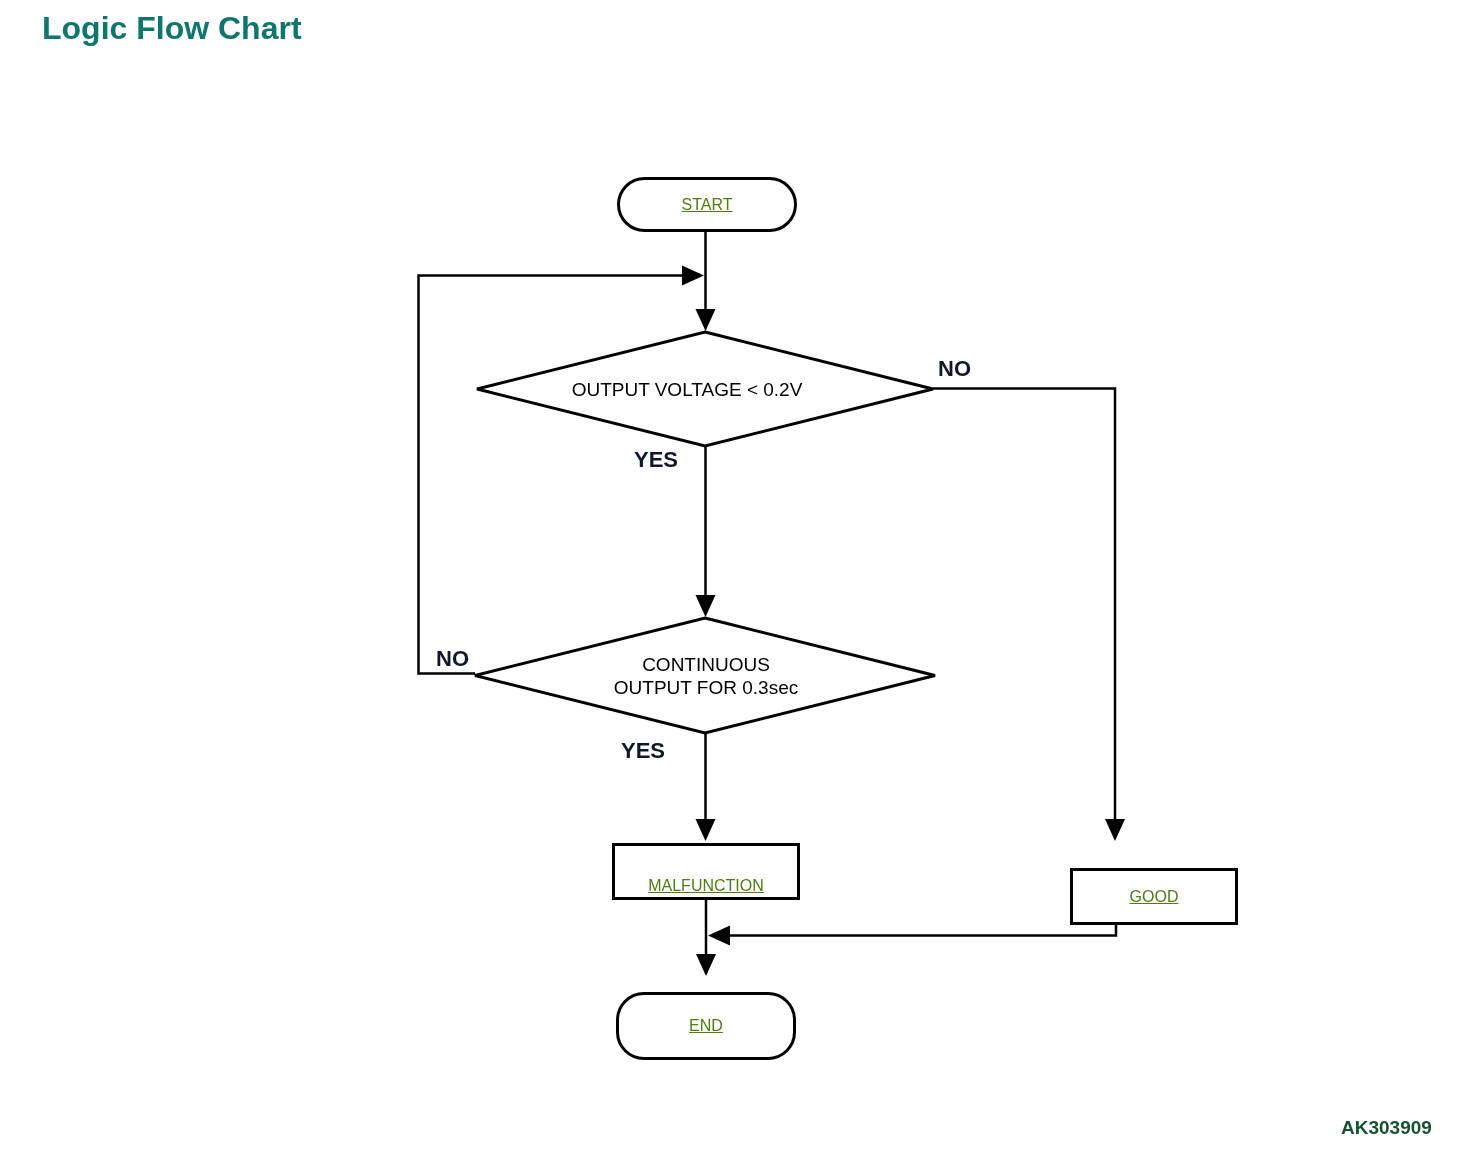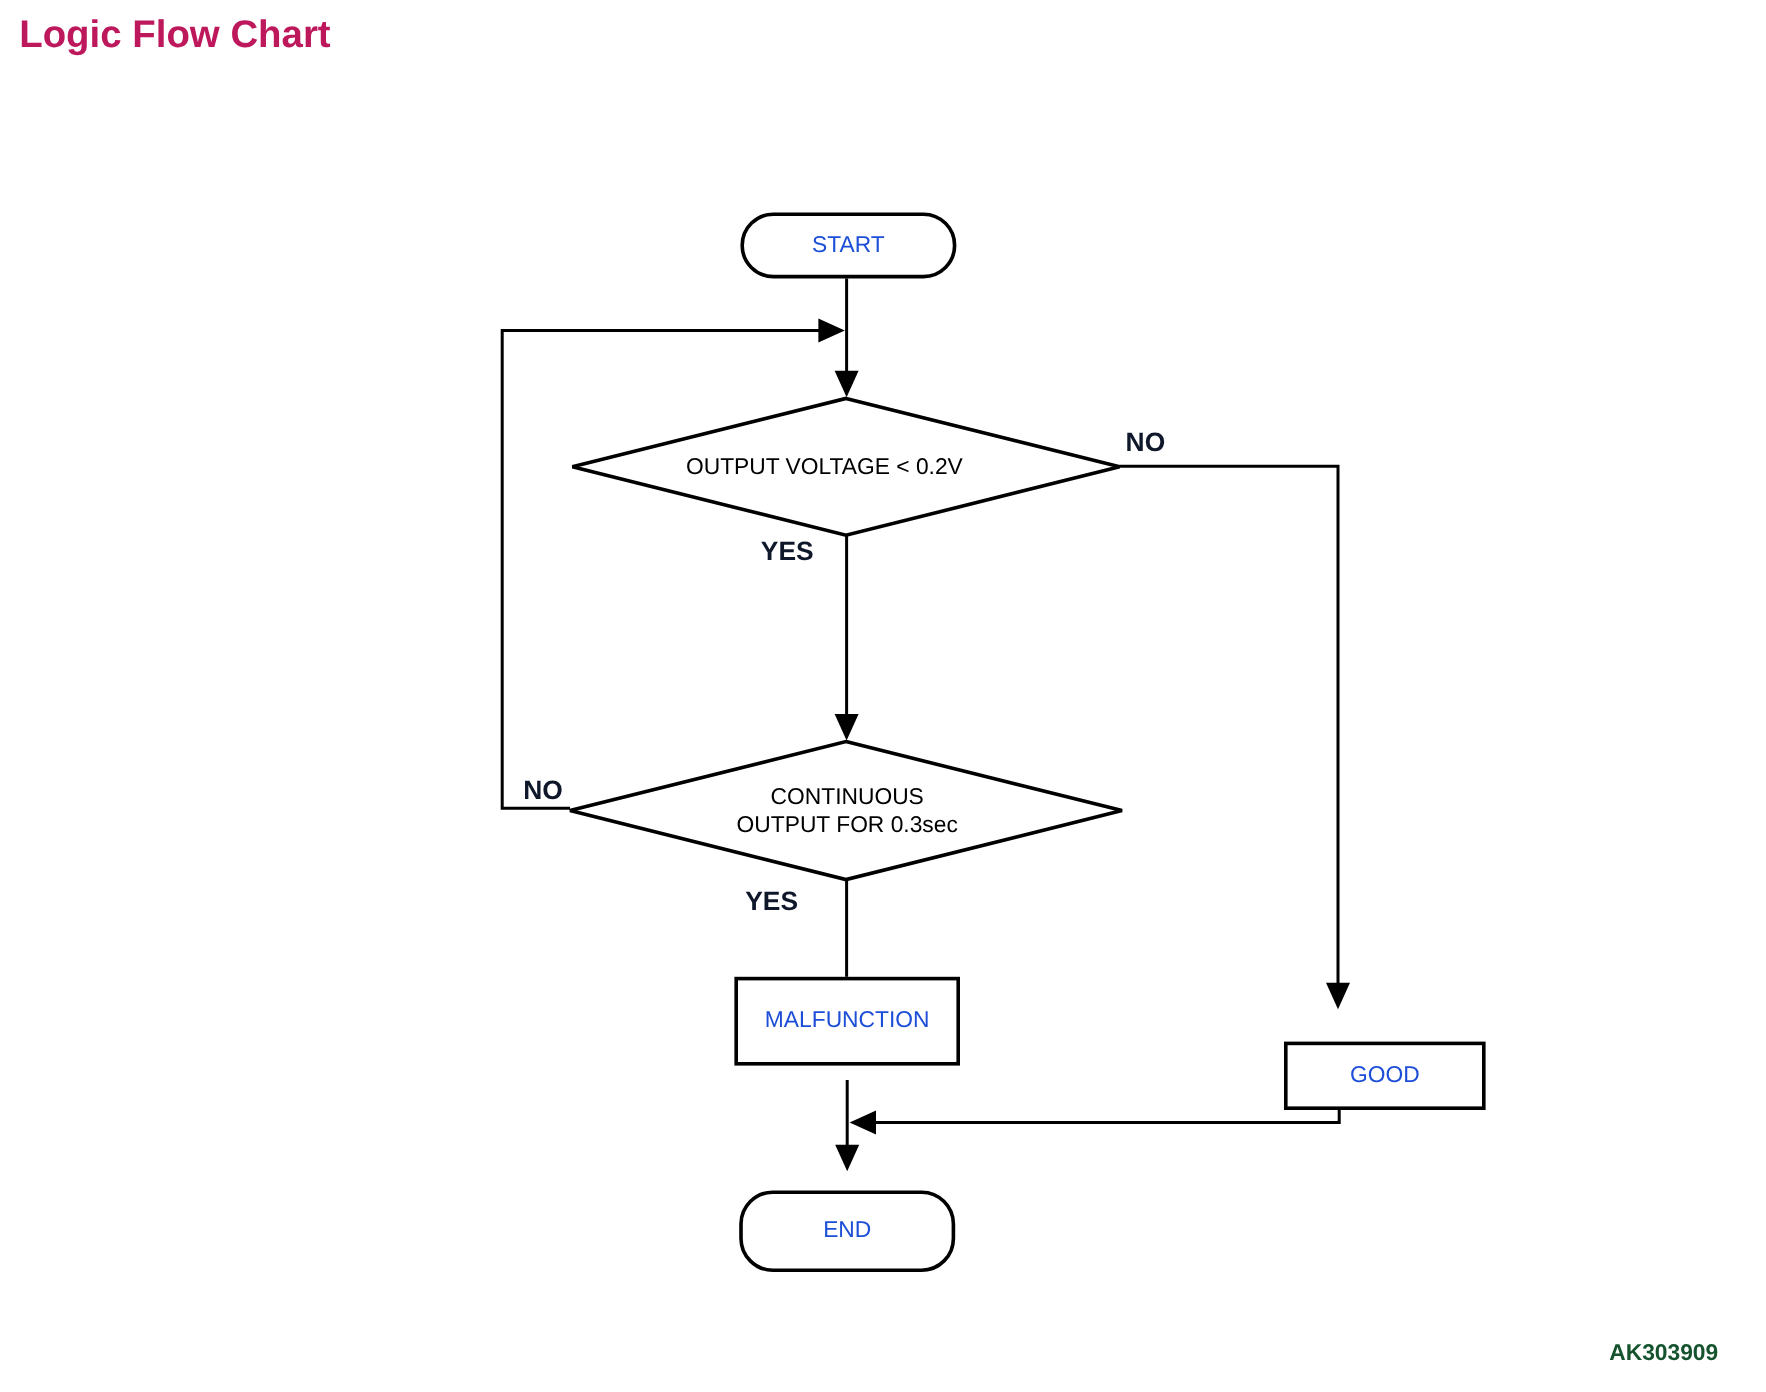--- a/index.html
+++ b/index.html
@@ -11,27 +11,27 @@
     position: relative;
     width: 1472px;
     height: 1160px;
     background: #ffffff;
     font-family: "Liberation Sans", "DejaVu Sans", sans-serif;
     color: #000000;
     overflow: hidden;
   }
   .page-title {
     position: absolute;
-    left: 16px;
+    left: 42px;
     top: 10px;
     margin: 0;
     font-size: 32px;
     font-weight: 700;
     letter-spacing: 0px;
-    color: #be185d;
+    color: #0f766e;
   }
   svg.wires {
     position: absolute;
     left: 0;
     top: 0;
   }
   .wire {
     fill: none;
     stroke: #000000;
     stroke-width: 2.5;
@@ -44,25 +44,26 @@
   .arrowhead {
     fill: #000000;
     stroke: none;
   }
   .node {
     position: absolute;
     display: flex;
     align-items: center;
     justify-content: center;
     text-align: center;
-    font-size: 19px;
+    font-size: 16px;
     line-height: 22px;
-    color: #1d4ed8;
+    color: #4d7c0f;
     background: #ffffff;
     box-sizing: border-box;
+    text-decoration: underline;
   }
   .stadium {
     border: 3px solid #000000;
     border-radius: 28px;
   }
   .procbox {
     border: 3px solid #000000;
   }
   .diamond-label {
     position: absolute;
@@ -140,21 +141,21 @@
   <div class="branch-label" style="left:634px; top:449px;">YES</div>
 
   <div class="diamond-label" style="left:476px; top:618px; width:460px; height:115px;">
     <span>CONTINUOUS</span>
     <span>OUTPUT FOR 0.3sec</span>
   </div>
 
   <div class="branch-label" style="left:436px; top:648px;">NO</div>
   <div class="branch-label" style="left:621px; top:740px;">YES</div>
 
-  <div class="node procbox" style="left:612px; top:814px; width:188px; height:74px;">
+  <div class="node procbox" style="left:612px; top:843px; width:188px; height:57px;align-items:flex-end;">
     <span>MALFUNCTION</span>
   </div>
 
   <div class="node procbox" style="left:1022px; top:868px; width:168px; height:57px;margin-left:48px;">
     <span>GOOD</span>
   </div>
 
   <div class="node stadium" style="left:616px; top:992px; width:180px; height:68px;">
     <span>END</span>
   </div>

